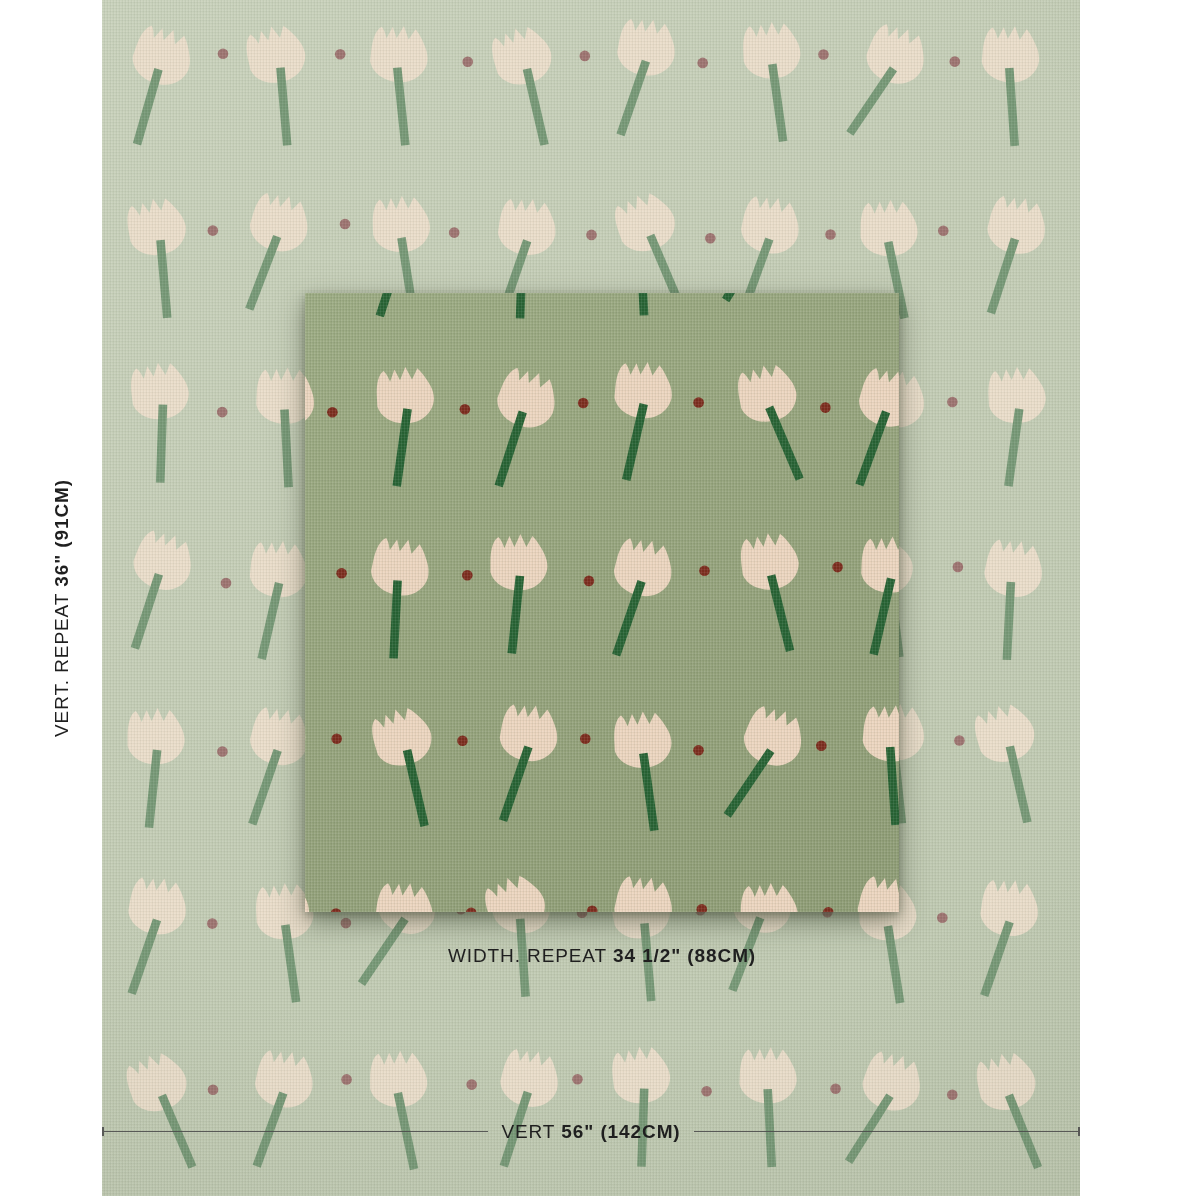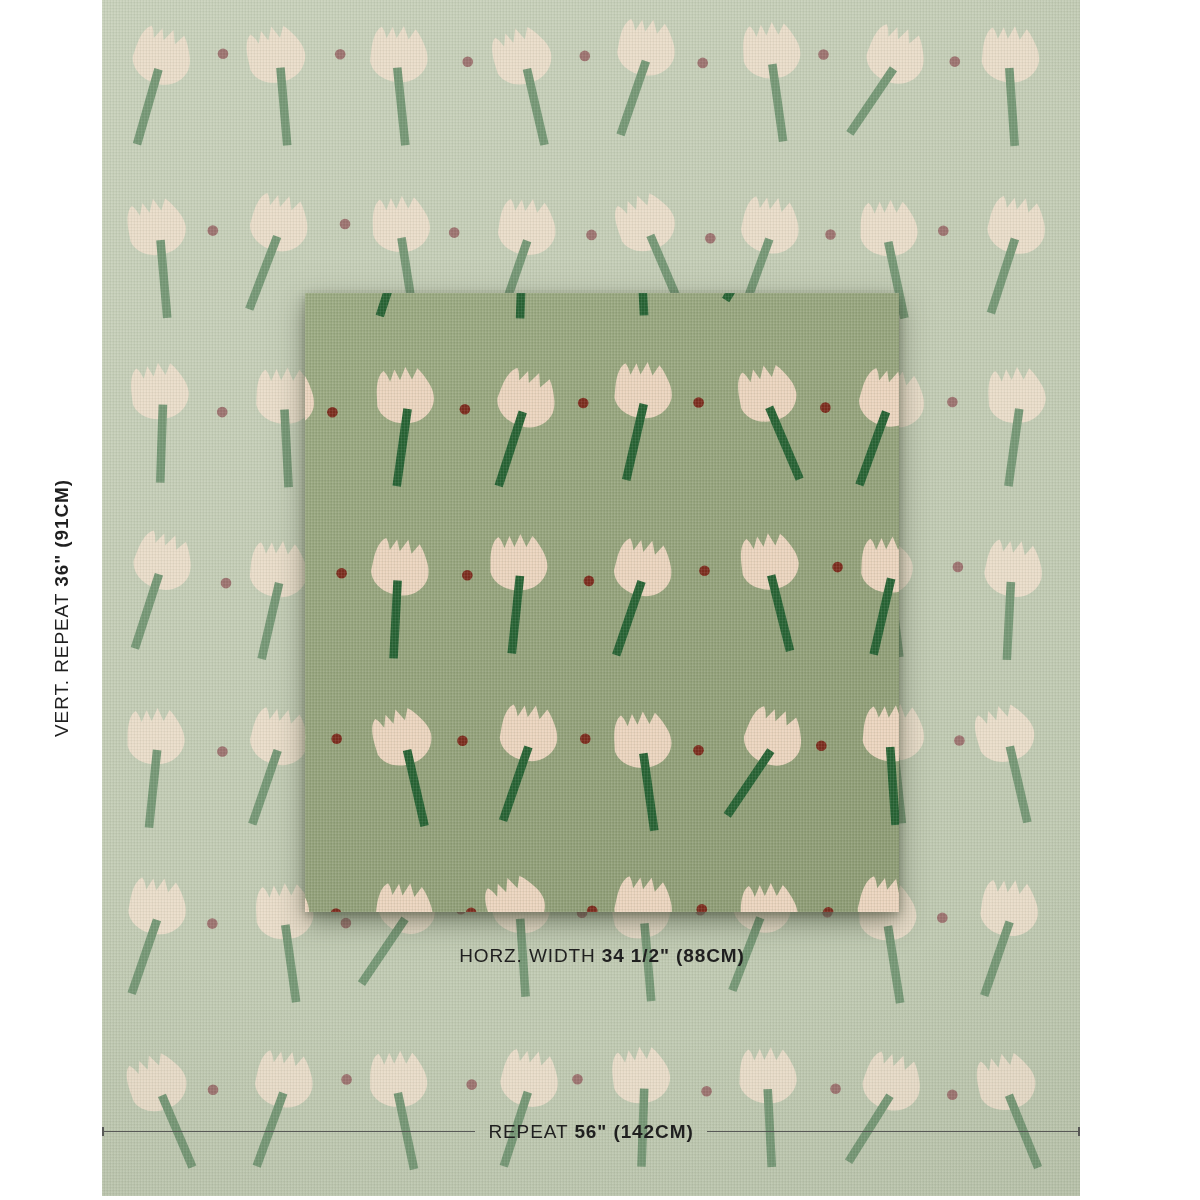--- a/index.html
+++ b/index.html
@@ -590,26 +590,26 @@
           </g>
         </svg>
     </div>
   </div>
 
   <div class="lbl vert">
     <span class="reg">VERT. REPEAT</span><b>36" (91CM)</b>
   </div>
 
   <div class="lbl horz">
-    <span class="reg">HORZ. WIDTH</span><b>34 1/2" (88CM)</b>
+    <span class="reg">WIDTH. REPEAT</span><b>34 1/2" (88CM)</b>
   </div>
 
   <div class="width-row" style="left: 102px; width: 978px;">
     <span class="tick"></span>
     <span class="wline"></span>
     <span class="lbl wtext">
-      <span class="reg">REPEAT</span><b>56" (142CM)</b>
+      <span class="reg">VERT</span><b>56" (142CM)</b>
     </span>
     <span class="wline"></span>
     <span class="tick"></span>
   </div>
 
 </div>
 
 </body></html>

